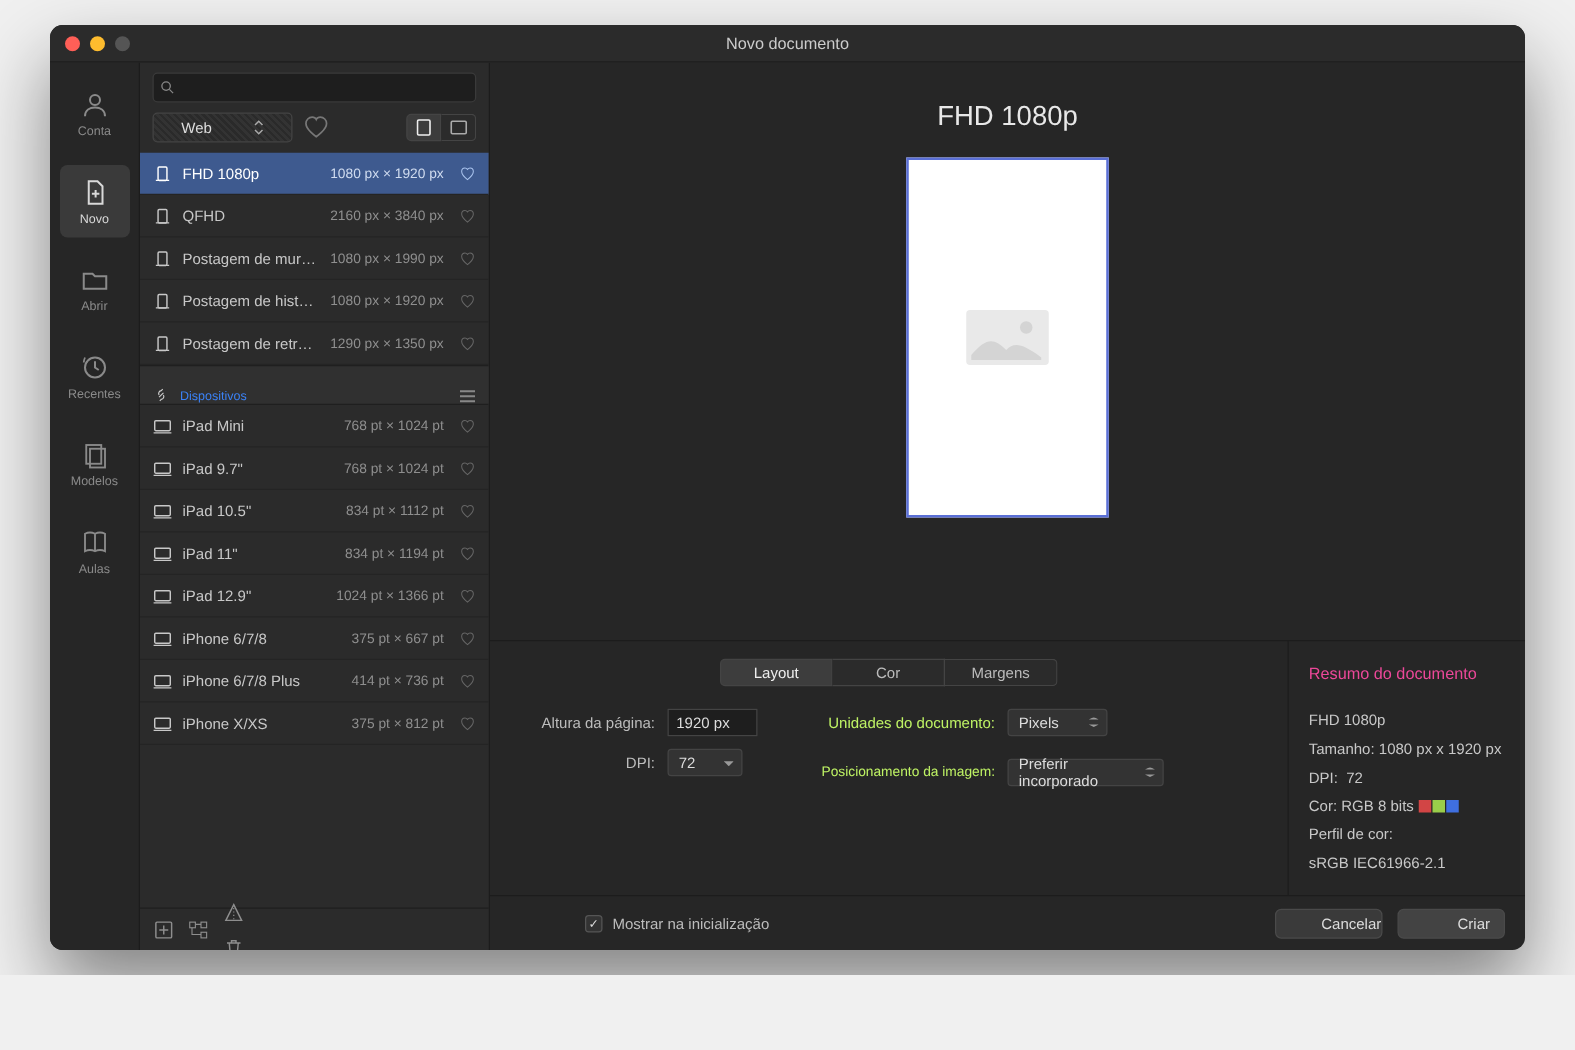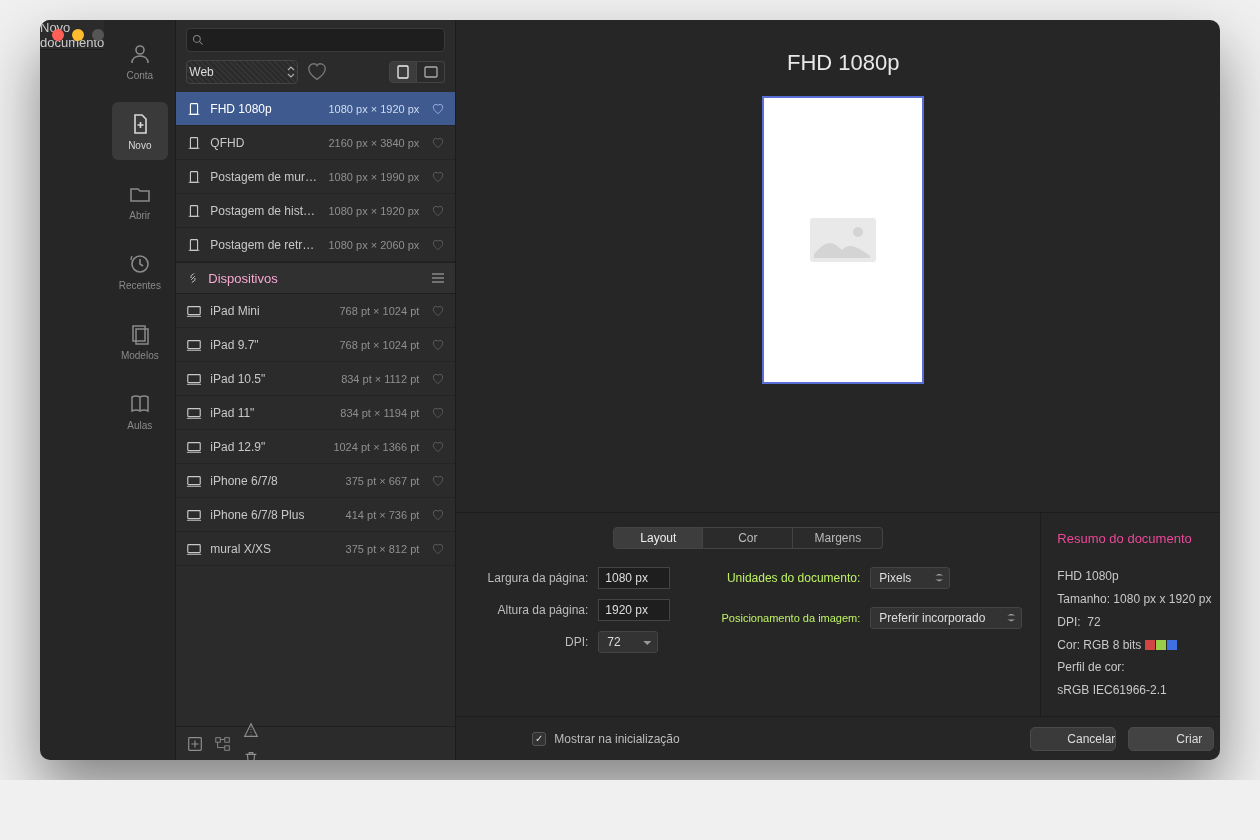--- a/index.html
+++ b/index.html
@@ -1,56 +1,56 @@
 <!DOCTYPE html>
 <html><head>
 <meta charset="utf-8">
 <style>
   * { box-sizing: border-box; margin: 0; padding: 0; font-family: -apple-system, "Helvetica Neue", Arial, sans-serif; }
   body { background: #f0f0f0; display:flex; align-items:flex-start; justify-content:center; }
   .window {
     width: 1180px; height: 740px; margin: 20px auto; background:#262626;
     border-radius: 10px; overflow:hidden; box-shadow: 0 30px 60px rgba(0,0,0,.45);
-    display:flex; flex-direction:row; color:#ddd;
+    display:flex; flex-direction:column; color:#ddd;
   }
   .titlebar { height:30px; display:flex; align-items:center; justify-content:center; position:relative; background:#2b2b2b; border-bottom:1px solid #1e1e1e;}
   .traffic { position:absolute; left:12px; top:9px; display:flex; gap:8px;}
   .traffic span { width:12px; height:12px; border-radius:50%; display:inline-block;}
   .t-close{background:#ff5f57;} .t-min{background:#febc2e;} .t-max{background:#555;}
   .title { font-size:13px; color:#ccc; }
   .body { flex:1; display:flex; min-height:0;}
   
   .sidebar { width:72px; background:#262626; border-right:1px solid #1c1c1c; display:flex; flex-direction:column; align-items:center; padding-top:12px; gap:12px;}
   .side-item { width:56px; height:58px; display:flex; flex-direction:column; align-items:center; justify-content:center; gap:4px; color:#8a8a8a; border-radius:6px; font-size:10px; cursor:pointer;}
   .side-item .ico { width:24px; height:24px; }
   .side-item.active { background:#3a3a3a; color:#d9d9d9;}
   
   .middle { width:280px; background:#2b2b2b; border-right:1px solid #1c1c1c; display:flex; flex-direction:column;}
   .searchwrap { padding:8px 10px 4px;}
   .search { width:100%; height:24px; background:#1e1e1e; border:1px solid #3a3a3a; border-radius:4px; color:#aaa; padding:0 8px 0 24px; font-size:12px;}
   .searchwrap { position:relative;}
   .searchwrap .sicon{ position:absolute; left:16px; top:14px; width:12px; height:12px; color:#888;}
   .catrow { display:flex; align-items:center; gap:8px; padding:4px 10px 8px;}
-  .catselect { flex:0 0 112px; height:24px; background:repeating-linear-gradient(45deg,#333,#333 2px,#2a2a2a 2px,#2a2a2a 4px); border:1px solid #444; border-radius:4px; color:#ddd; font-size:12px; display:flex; align-items:center; justify-content:space-between; padding:0 2px; cursor:pointer;}
+  .catselect { flex:0 0 112px; height:24px; background:repeating-linear-gradient(45deg,#333,#333 2px,#2a2a2a 2px,#2a2a2a 4px); border:1px solid #444; border-radius:4px; color:#ddd; font-size:12px; display:flex; align-items:center; justify-content:space-between; padding:0 22px; cursor:pointer;}
   .heart { width:22px; height:22px; color:#777; cursor:pointer;}
   .orient { margin-left:auto; display:flex; gap:0;}
   .orient button{ width:28px; height:22px; background:#2b2b2b; border:1px solid #444; color:#aaa; display:flex; align-items:center; justify-content:center; cursor:pointer;}
   .orient button:first-child{border-radius:4px 0 0 4px;}
   .orient button:last-child{border-radius:0 4px 4px 0; border-left:none;}
   .orient button.on{ background:#3c3c3c; color:#eee;}
   .presetlist { flex:1; overflow:auto;}
   .preset { height:34px; display:flex; align-items:center; padding:0 10px; gap:8px; font-size:12px; border-bottom:1px solid #242424; cursor:pointer; color:#c8c8c8;}
   .preset .doci{ width:16px; height:14px; flex:none; }
   .preset .name{ flex:1; white-space:nowrap; overflow:hidden; text-overflow:ellipsis; }
   .preset .dims{ color:#8f8f8f; font-size:11px; margin-right:4px;}
   .preset .fav{ width:14px; height:14px; color:#666;}
   .preset.selected{ background:#3e5a8f; color:#fff;}
   .preset.selected .dims{ color:#d0dcf0;}
   .preset.selected .fav{ color:#aac4ee;}
-  .section { height:32px; display:flex; align-items:center; padding:0 10px; background:#303030; font-size:13px; color:#f9a8d4; border-top:1px solid #1f1f1f; border-bottom:1px solid #1f1f1f; gap:8px; cursor:pointer;}
+  .section { height:32px; display:flex; align-items:flex-end; padding:0 10px; background:#303030; font-size:10px; color:#3b82f6; border-top:1px solid #1f1f1f; border-bottom:1px solid #1f1f1f; gap:8px; cursor:pointer;}
   .section .burger{ margin-left:auto; color:#888;}
   .toolstrip{ height:34px; border-top:1px solid #1f1f1f; display:flex; align-items:center; padding:0 10px; gap:10px; color:#8e8e8e;}
   .toolstrip .right{margin-left:auto; display:flex; gap:10px;}
   .toolstrip svg{ width:18px; height:18px; cursor:pointer;}
   
   .right { flex:1; display:flex; flex-direction:column; min-width:0;}
   .preview { flex:1; display:flex; flex-direction:column; align-items:center; padding-top:30px; min-height:0;}
   .ptitle { font-size:22px; color:#e8e8e8; margin-bottom:20px; font-weight:400;}
   .canvas { width:162px; height:288px; background:#fff; border:2px solid #5a6fd6; display:flex; align-items:center; justify-content:center;}
   .canvas svg{ width:70px; height:56px; color:#d7d7d7;}
@@ -219,21 +219,21 @@
             <svg class="fav" viewBox="0 0 24 24">
               <path d="M12 20 C12 20 4 14 4 9 C4 6 6 4 8.5 4 C10 4 11.3 5 12 6 C12.7 5 14 4 15.5 4 C18 4 20 6 20 9 C20 14 12 20 12 20 Z" fill="none" stroke="currentColor" stroke-width="1.4"></path>
             </svg>
           </div>
           <div class="preset">
             <svg class="doci" viewBox="0 0 18 14">
               <rect x="5" y="1" width="8" height="12" rx="1" fill="none" stroke="currentColor" stroke-width="1.3"></rect>
               <line x1="3" y1="13" x2="15" y2="13" stroke="currentColor"></line>
             </svg>
             <span class="name">Postagem de retrato e…</span>
-            <span class="dims">1080 px × 2060 px</span>
+            <span class="dims">1290 px × 1350 px</span>
             <svg class="fav" viewBox="0 0 24 24">
               <path d="M12 20 C12 20 4 14 4 9 C4 6 6 4 8.5 4 C10 4 11.3 5 12 6 C12.7 5 14 4 15.5 4 C18 4 20 6 20 9 C20 14 12 20 12 20 Z" fill="none" stroke="currentColor" stroke-width="1.4"></path>
             </svg>
           </div>
           <div class="section">
             <svg width="14" height="14" viewBox="0 0 24 24">
               <path d="M9 15 L15 9 M9 12 A4 4 0 0 1 12 6 L14 4 M15 12 A4 4 0 0 1 12 18 L10 20" fill="none" stroke="#ccc" stroke-width="1.6"></path>
             </svg>
             <span>Dispositivos</span>
             <svg class="burger" width="14" height="12" viewBox="0 0 14 12">
@@ -317,21 +317,21 @@
             <span class="dims">414 pt × 736 pt</span>
             <svg class="fav" viewBox="0 0 24 24">
               <path d="M12 20 C12 20 4 14 4 9 C4 6 6 4 8.5 4 C10 4 11.3 5 12 6 C12.7 5 14 4 15.5 4 C18 4 20 6 20 9 C20 14 12 20 12 20 Z" fill="none" stroke="currentColor" stroke-width="1.4"></path>
             </svg>
           </div>
           <div class="preset">
             <svg class="doci" viewBox="0 0 18 14">
               <rect x="2" y="2" width="14" height="9" rx="1" fill="none" stroke="currentColor" stroke-width="1.3"></rect>
               <line x1="1" y1="13" x2="17" y2="13" stroke="currentColor"></line>
             </svg>
-            <span class="name">mural X/XS</span>
+            <span class="name">iPhone X/XS</span>
             <span class="dims">375 pt × 812 pt</span>
             <svg class="fav" viewBox="0 0 24 24">
               <path d="M12 20 C12 20 4 14 4 9 C4 6 6 4 8.5 4 C10 4 11.3 5 12 6 C12.7 5 14 4 15.5 4 C18 4 20 6 20 9 C20 14 12 20 12 20 Z" fill="none" stroke="currentColor" stroke-width="1.4"></path>
             </svg>
           </div>
         </div>
 
       <div class="toolstrip">
         <svg viewBox="0 0 20 20">
             <rect x="3" y="3" width="14" height="14" rx="1" fill="none" stroke="currentColor" stroke-width="1.3"></rect>
@@ -371,45 +371,41 @@
       <div class="lower">
         <div class="settings">
           <div class="tabs">
             <button class="on">Layout</button>
             <button>Cor</button>
             <button>Margens</button>
           </div>
 
           <div class="col2">
             <div>
-              <div class="formrow">
-                <div class="lbl">Largura da página:</div>
-                <input class="inp" value="1080 px" style="">
-              </div>
               <div class="formrow">
                 <div class="lbl">Altura da página:</div>
                 <input class="inp" value="1920 px" style="">
               </div>
               <div class="formrow">
                 <div class="lbl">DPI:</div>
                 <div class="dd simple" style="width:60px">
                     <span>72</span>
                   </div>
               </div>
             </div>
             <div>
               <div class="formrow">
                 <div class="lbl2">Unidades do documento:</div>
                 <div class="dd" style="width:80px">
                     <span>Pixels</span>
                   </div>
               </div>
               <div class="formrow" style="margin-top:18px;">
                 <div class="lbl2" style="font-size:11px">Posicionamento da imagem:</div>
-                <div class="dd" style="width:152px">
+                <div class="dd" style="width:125px">
                     <span>Preferir incorporado</span>
                   </div>
               </div>
             </div>
           </div>
         </div>
 
         <div class="summary">
           <h4>Resumo do documento</h4>
           <div>FHD 1080p</div>

